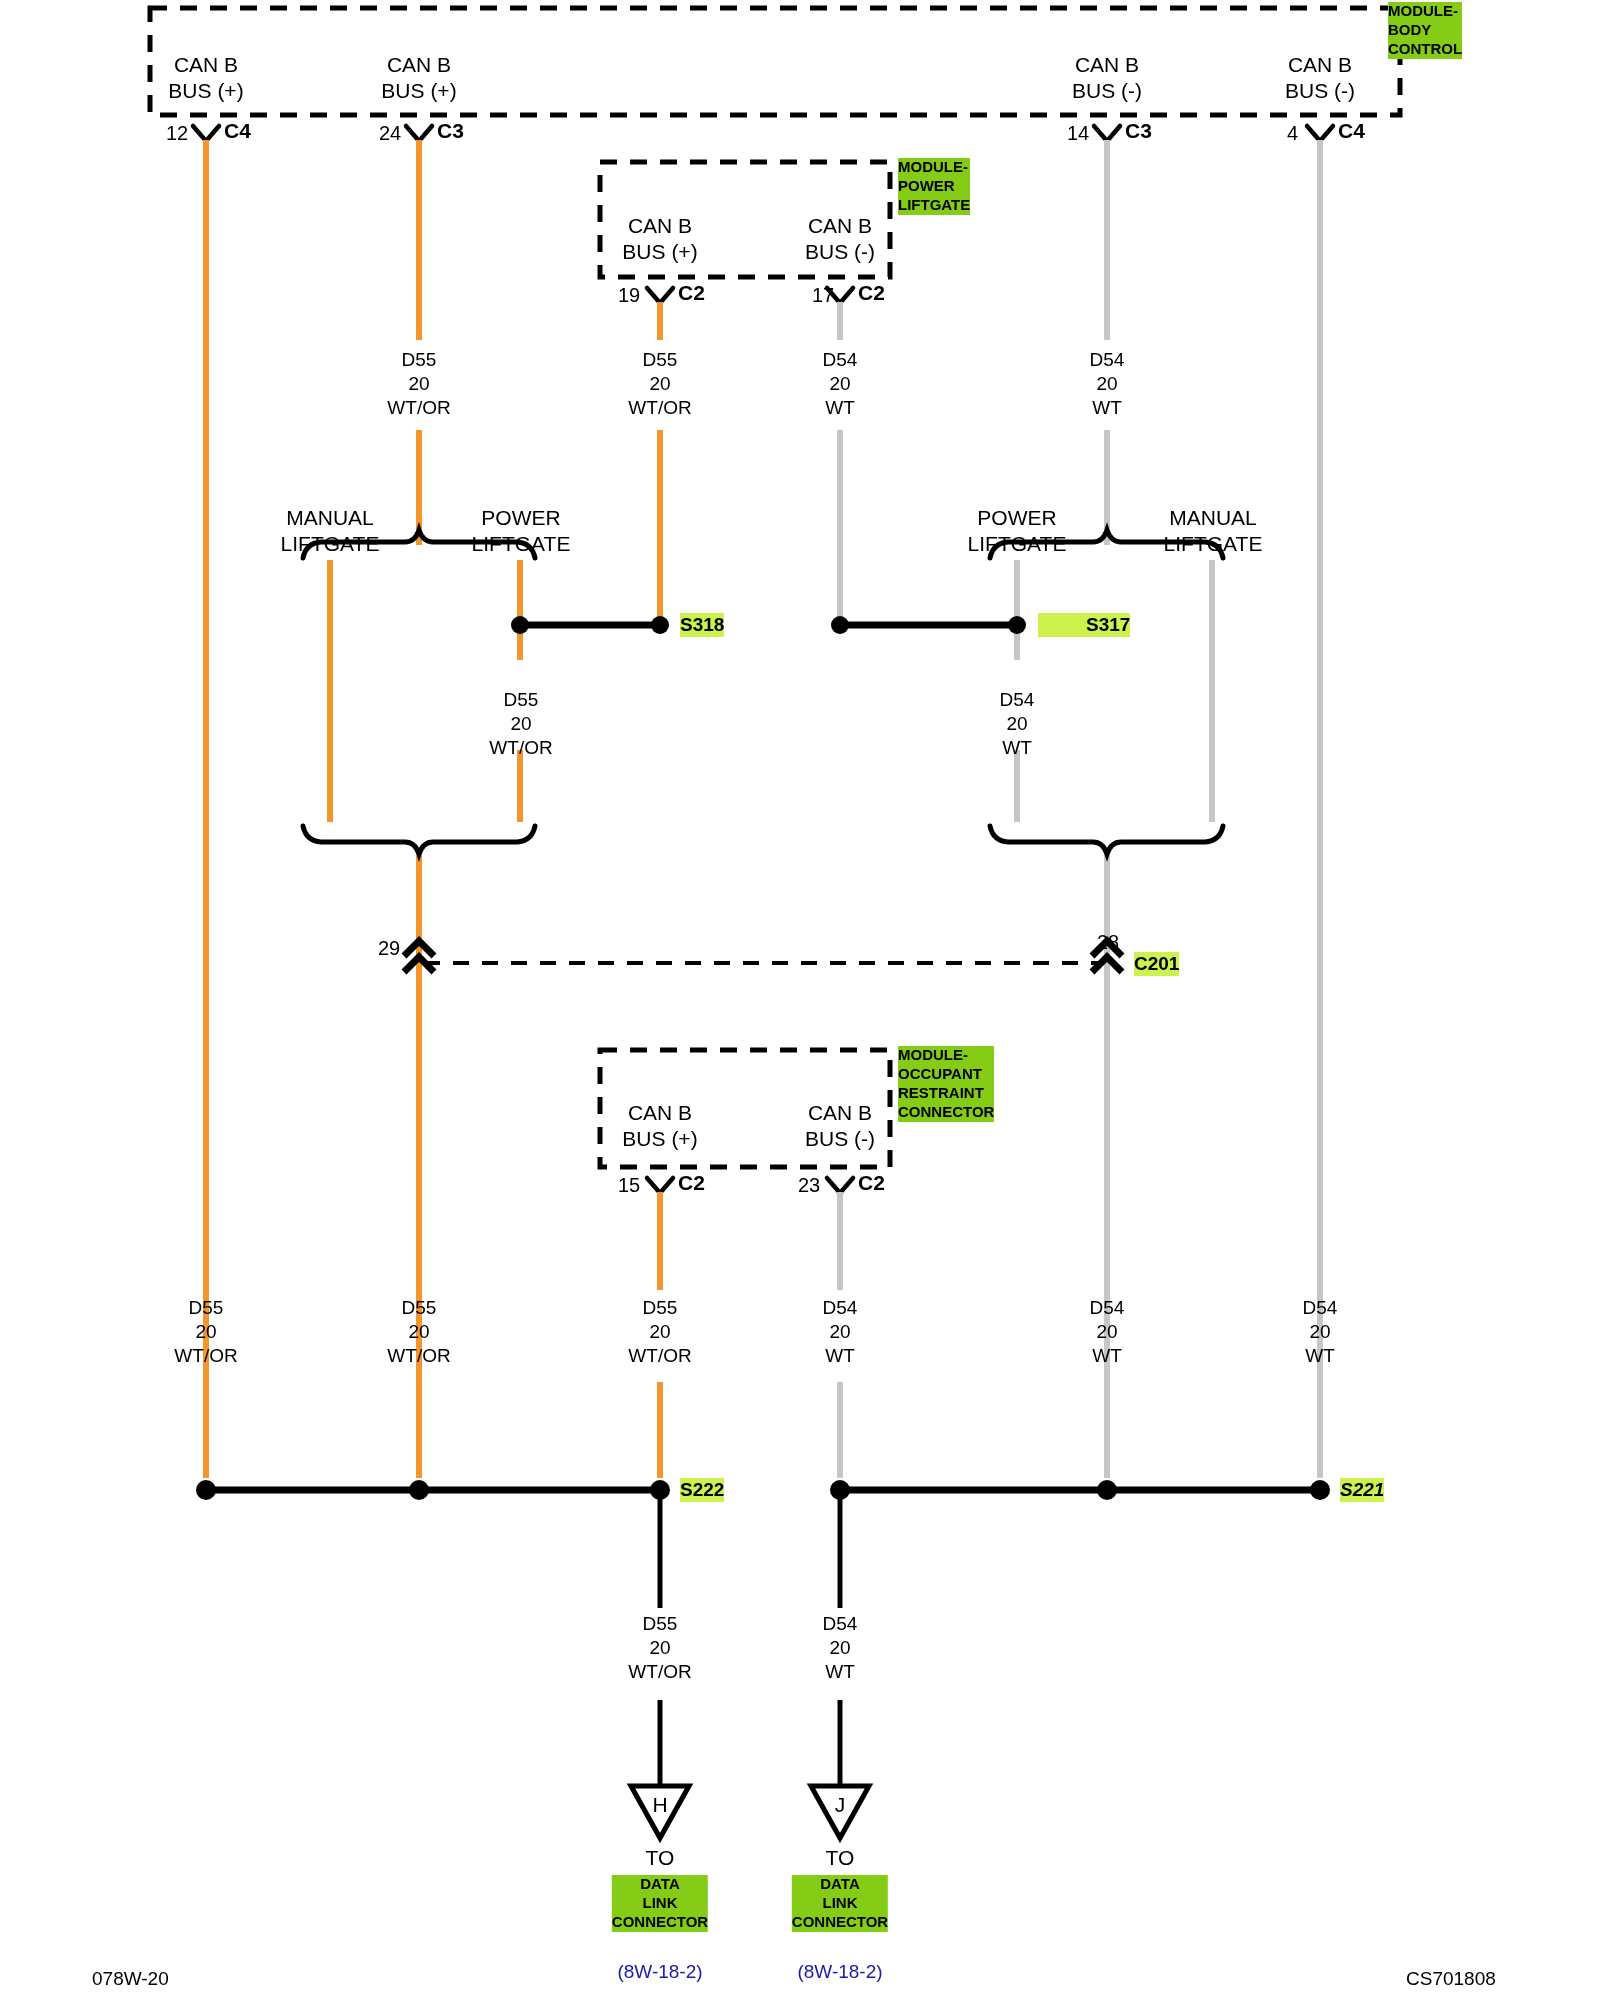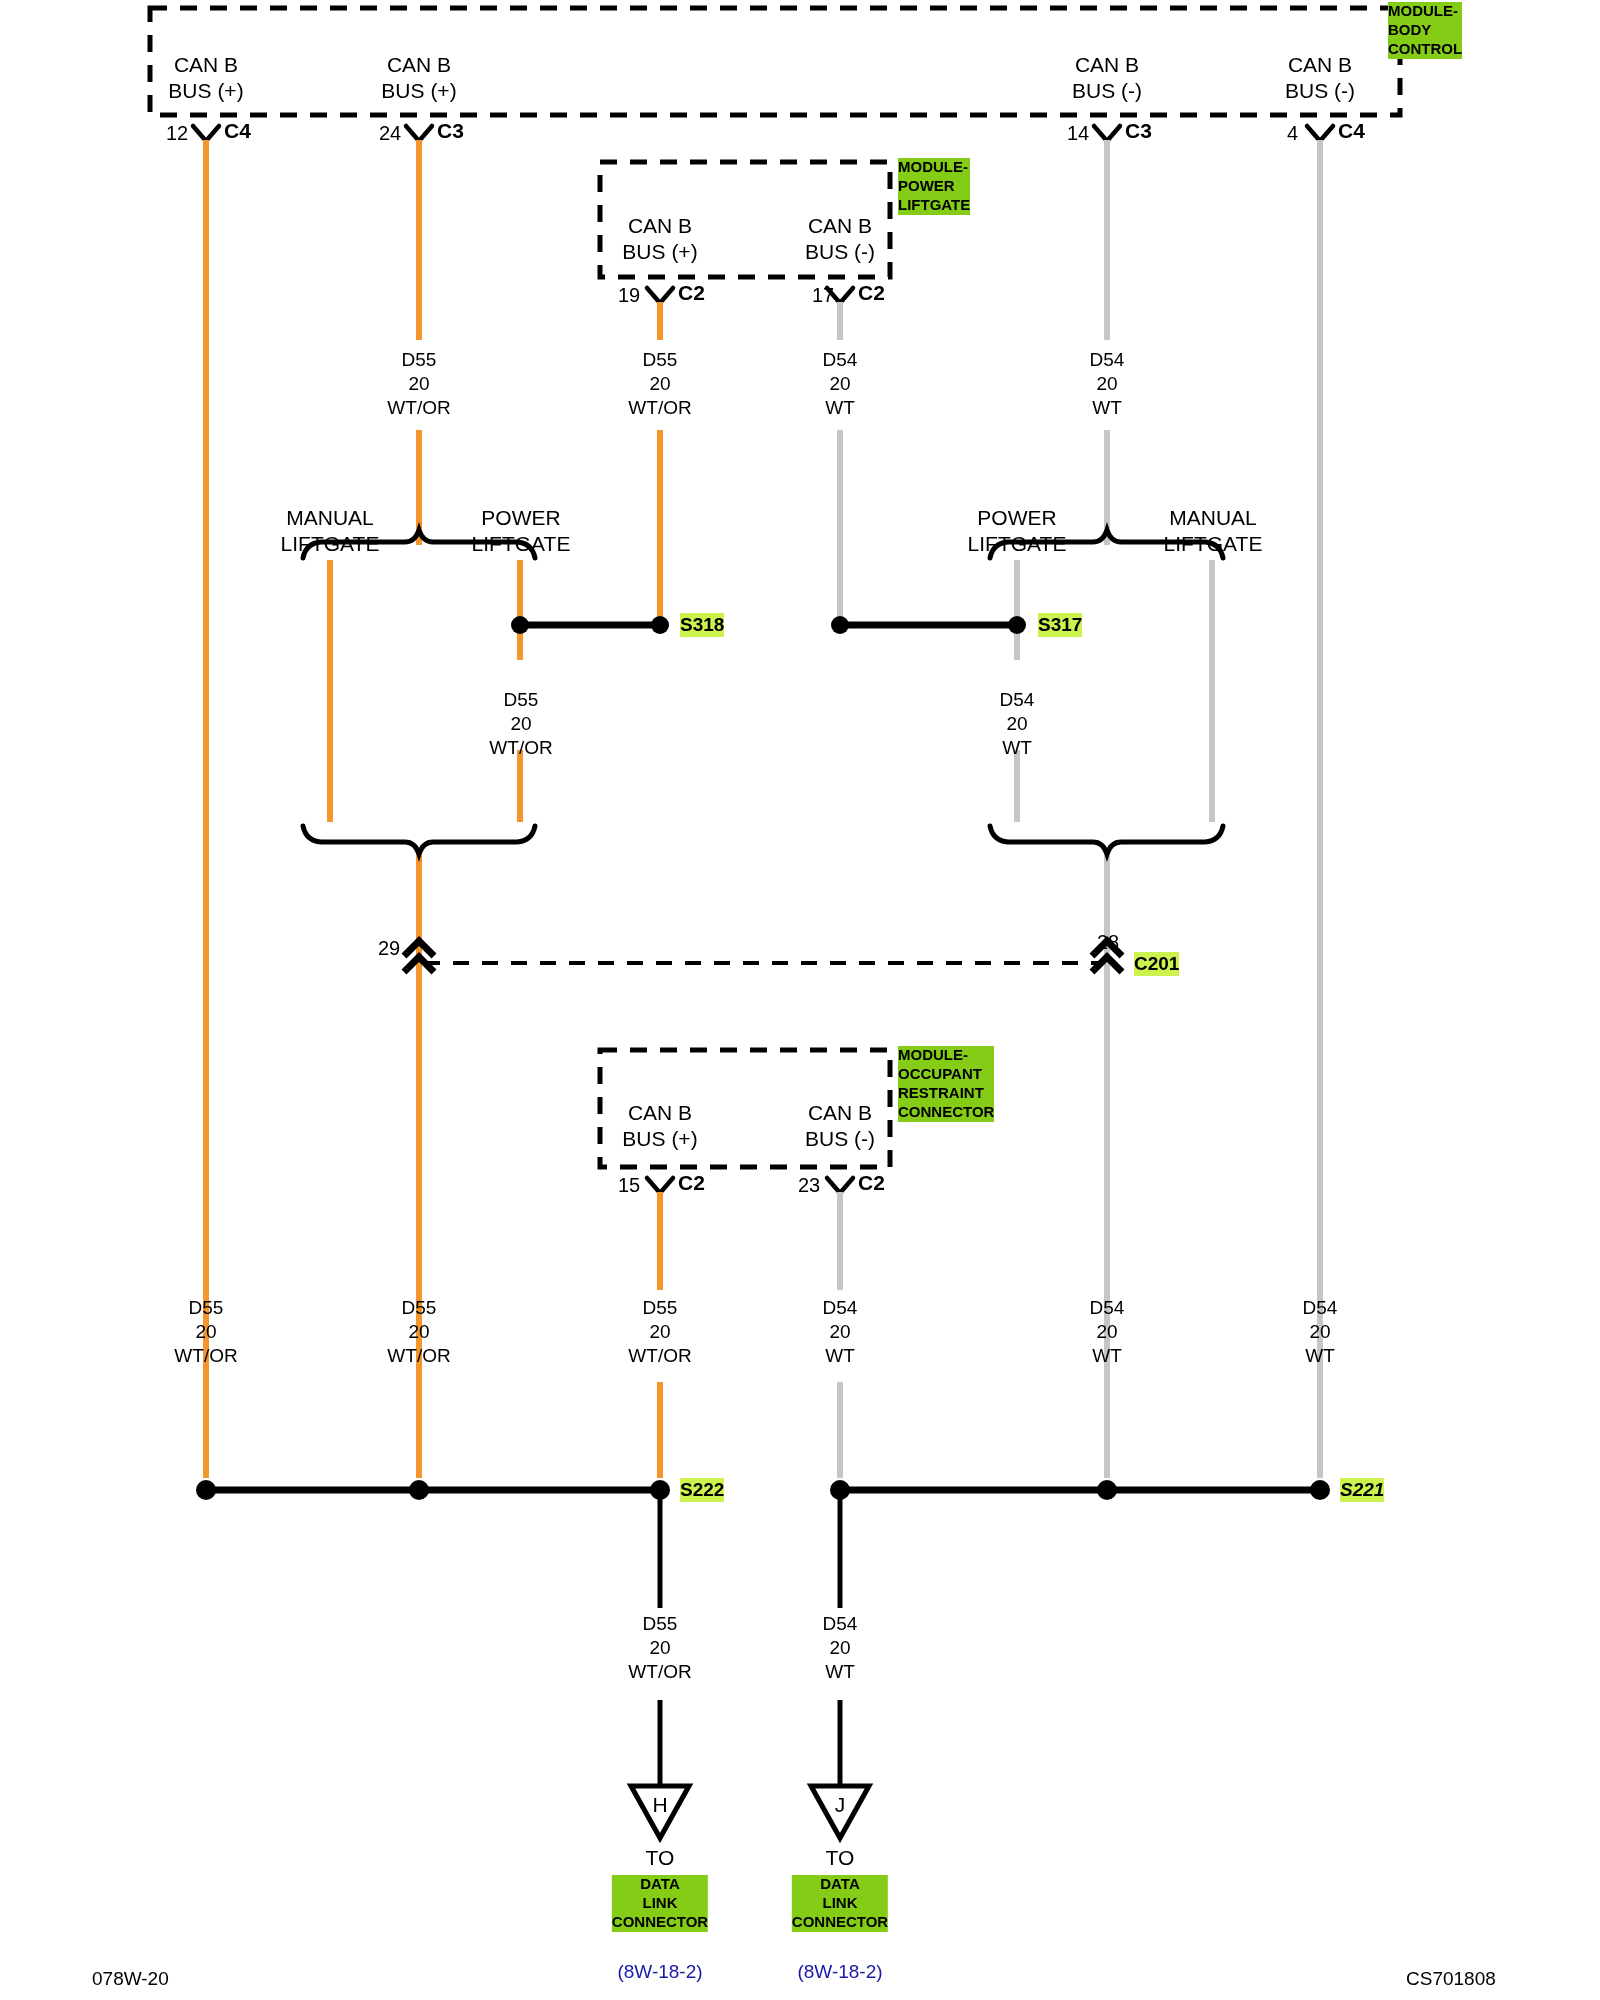--- a/index.html
+++ b/index.html
@@ -207,21 +207,21 @@
 <div class="lbl brace-lbl ctr" style="left:1017px;top:505px;">
   <div>POWER</div>
   <div>LIFTGATE</div>
 </div>
 <div class="lbl brace-lbl ctr" style="left:1213px;top:505px;">
   <div>MANUAL</div>
   <div>LIFTGATE</div>
 </div>
 
 <div class="lbl splice" style="left:680px;top:613px;"><span>S318</span></div>
-<div class="lbl splice" style="left:1038px;top:613px;"><span>S317</span></div>
+<div class="lbl splice" style="left:1038px;top:613px;padding-left:48px;"><span>S317</span></div>
 
 <div class="lbl wirespec ctr" style="left:521px;top:688px;">
   <div>D55</div>
   <div>20</div>
   <div>WT/OR</div>
 </div>
 <div class="lbl wirespec ctr" style="left:1017px;top:688px;">
   <div>D54</div>
   <div>20</div>
   <div>WT</div>

